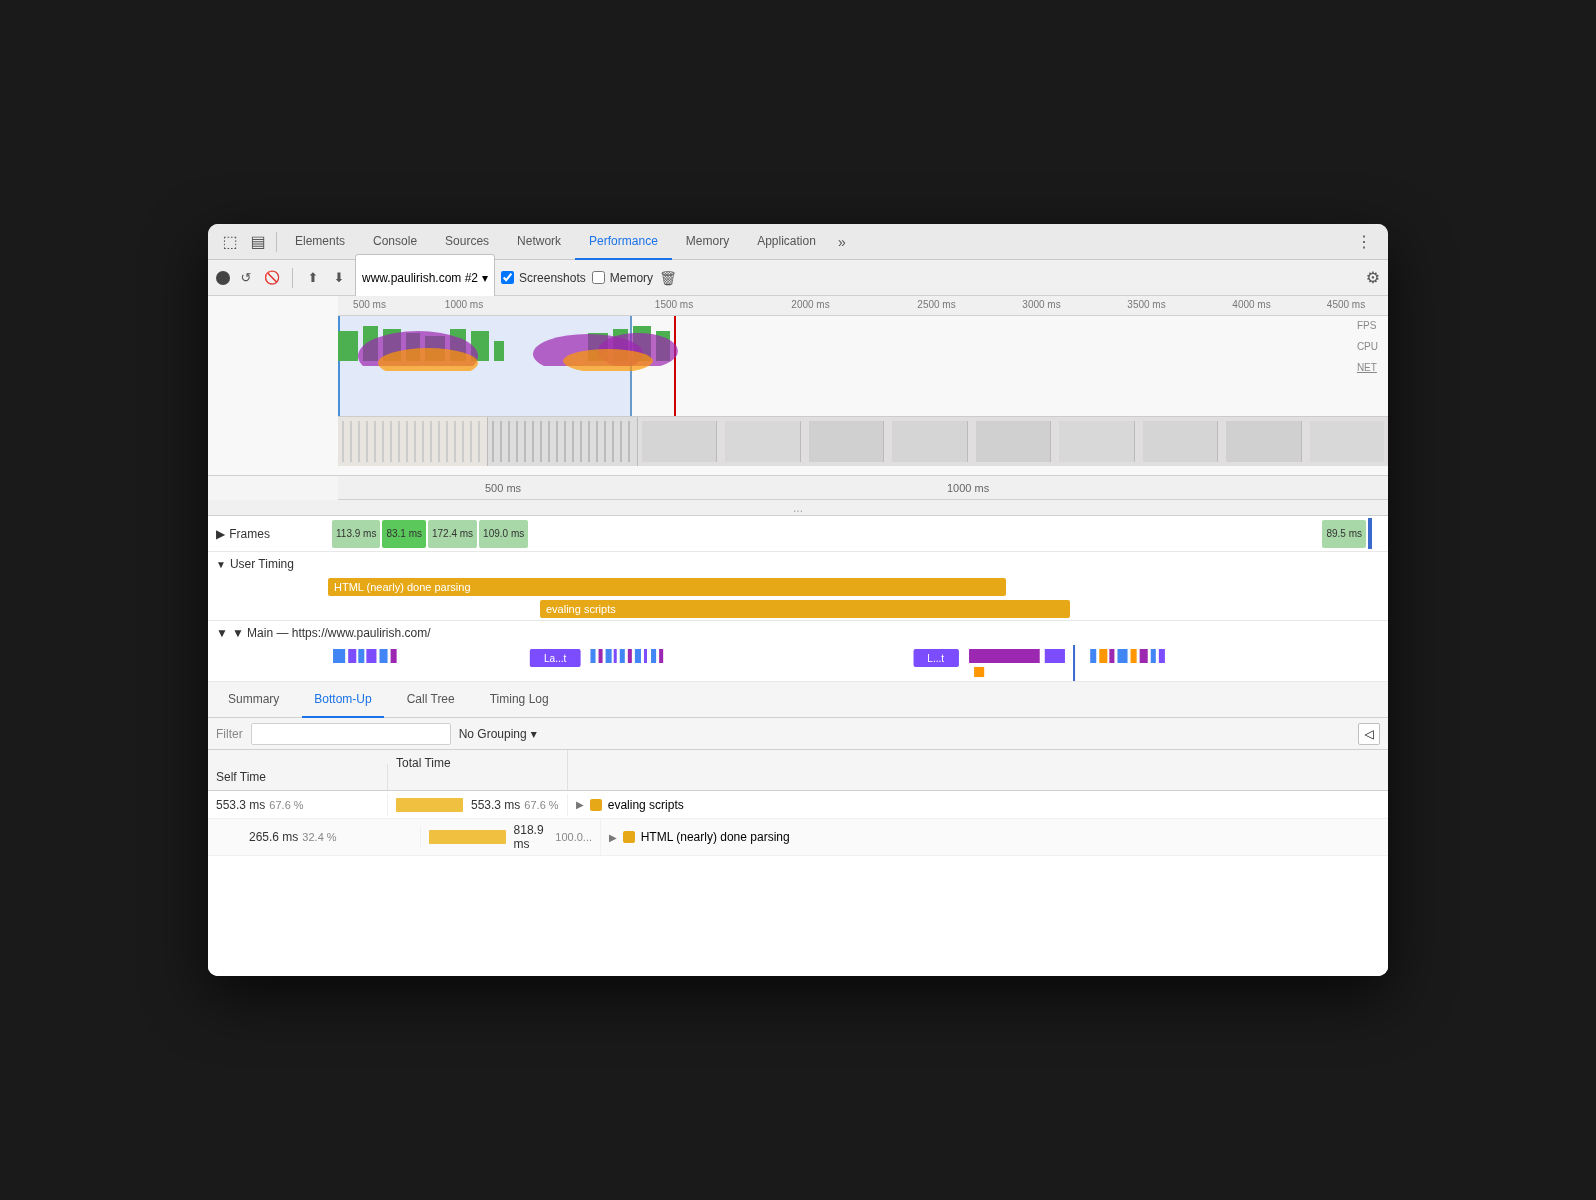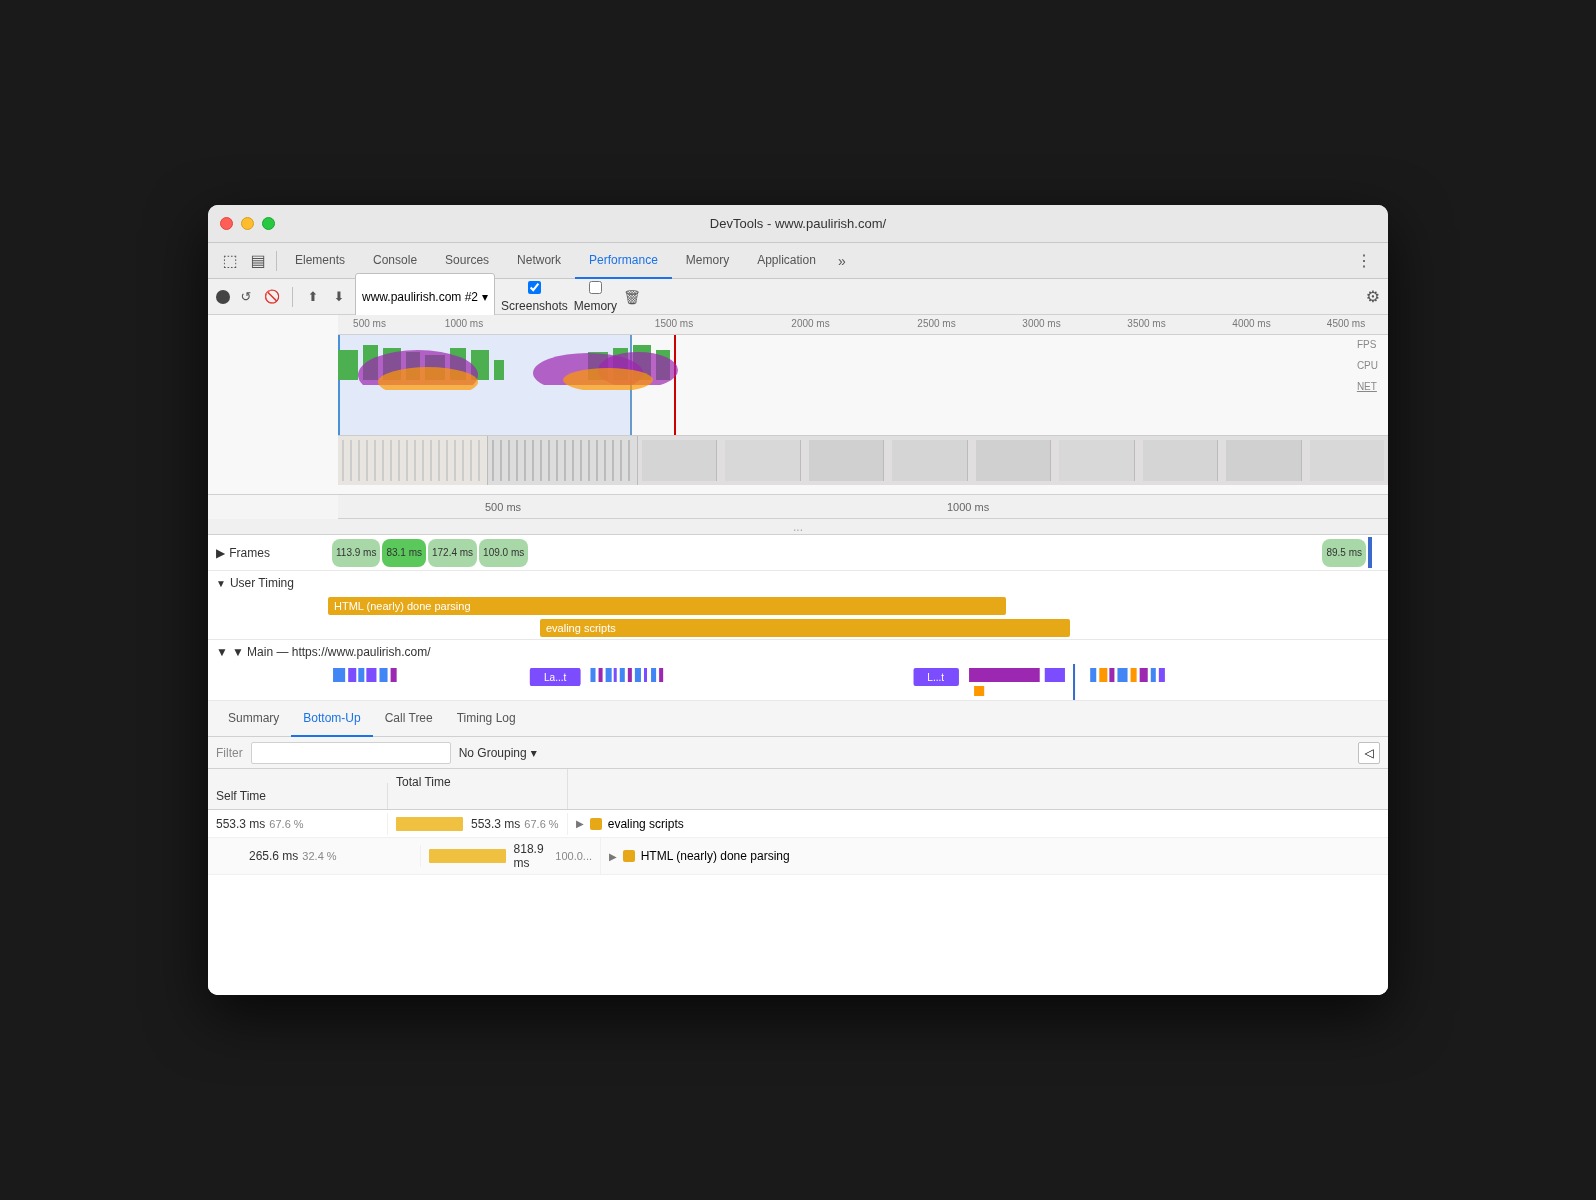--- a/index.html
+++ b/index.html
@@ -144,21 +144,20 @@
       font-size: 12px;
       gap: 4px;
       cursor: pointer;
     }
     .checkbox-row {
       display: flex;
       align-items: center;
       gap: 5px;
       font-size: 12px;
       color: #333;
-      flex-direction: column;
     }
     .checkbox-row input[type=checkbox] { cursor: pointer; }
     .trash-icon { color: #555; cursor: pointer; font-size: 14px; }
     .gear-icon { margin-left: auto; color: #555; cursor: pointer; font-size: 16px; }
     
     .timeline-overview {
       background: #f8f8f8;
       border-bottom: 1px solid #d0d0d0;
       height: 180px;
       position: relative;
@@ -223,21 +222,21 @@
       display: flex;
       align-items: center;
       gap: 2px;
       padding: 2px 4px;
       overflow: hidden;
       position: relative;
     }
     .frame-block {
       height: 28px;
       background: #a8d8a8;
-      border-radius: 8px;
+      border-radius: 2px;
       display: flex;
       align-items: center;
       justify-content: center;
       font-size: 10px;
       color: #333;
       white-space: nowrap;
       padding: 0 4px;
       flex-shrink: 0;
     }
     .frame-block.highlighted { background: #5bc85b; }
@@ -296,21 +295,21 @@
       overflow: hidden;
     }
     
     .bottom-tabs {
       background: #f5f5f5;
       border-bottom: 1px solid #d0d0d0;
       display: flex;
       height: 36px;
       align-items: center;
       padding: 0 8px;
-      gap: 0;
+      gap: 11px;
     }
     .bottom-tab {
       padding: 0 12px;
       height: 36px;
       display: flex;
       align-items: center;
       font-size: 12px;
       color: #555;
       cursor: pointer;
       border-bottom: 2px solid transparent;
@@ -417,28 +416,20 @@
     .perf-content {
       overflow-y: auto;
       max-height: 600px;
     }
   </style>
 </head>
 <body>
 
 <div class="window">
 
-  <div class="title-bar">
-    <div class="traffic-lights">
-      <div class="traffic-light tl-close"></div>
-      <div class="traffic-light tl-min"></div>
-      <div class="traffic-light tl-max"></div>
-    </div>
-    <span class="title-bar-title">DevTools - www.paulirish.com/</span>
-  </div>
 
   <div class="nav-tabs">
     <button class="toolbar-icon-btn" style="font-size:16px;">⬚</button>
     <button class="toolbar-icon-btn" style="font-size:16px;">▤</button>
     <div class="toolbar-sep"></div>
     <div class="nav-tab">Elements</div>
     <div class="nav-tab">Console</div>
     <div class="nav-tab">Sources</div>
     <div class="nav-tab">Network</div>
     <div class="nav-tab active">Performance</div>

